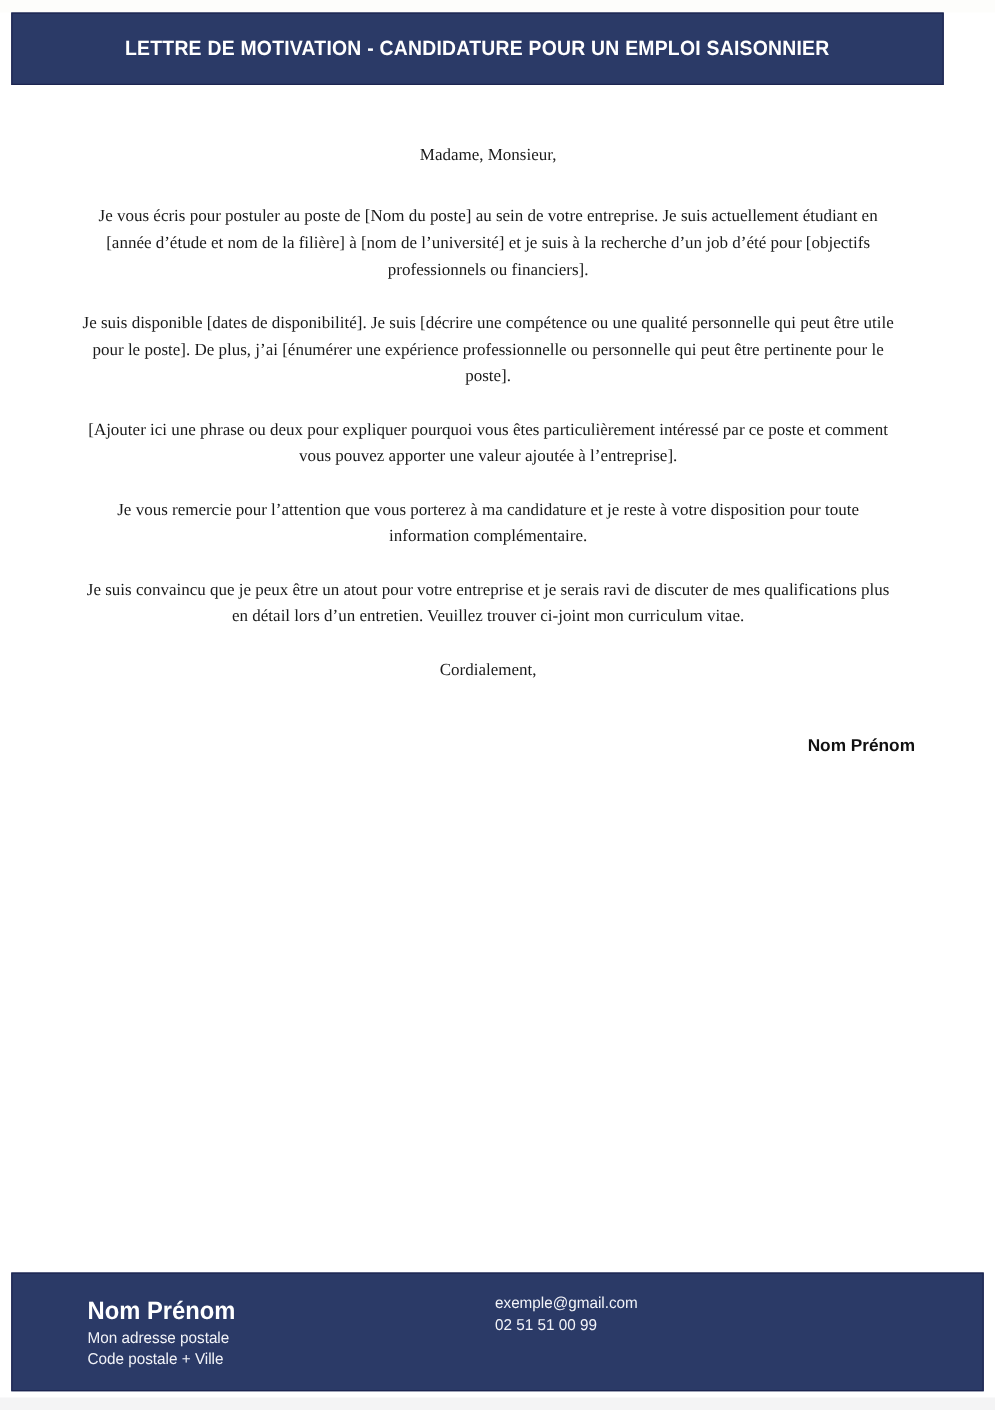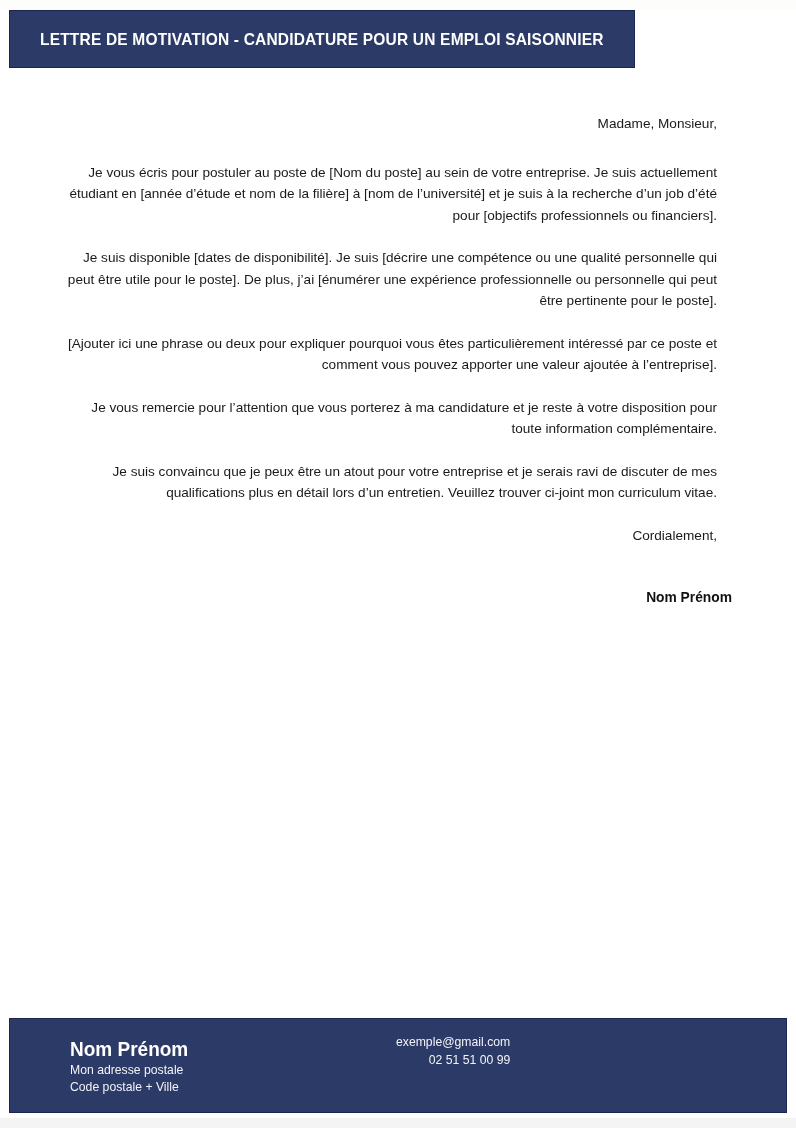--- a/index.html
+++ b/index.html
@@ -43,21 +43,21 @@
     width: 796px;
     height: 10px;
     background: #fdfdfb;
   }
 
   
   .header-band {
     position: absolute;
     left: 9px;
     top: 10px;
-    width: 626px;
+    width: 746px;
     height: 58px;
     background: #2b3a67;
     border: 1px solid #1c2550;
     box-sizing: border-box;
     display: flex;
     align-items: center;
     justify-content: center;
   }
   .header-title {
     color: #ffffff;
@@ -75,22 +75,22 @@
     position: absolute;
     left: 64px;
     top: 113px;
     width: 670px;
   }
   .para {
     color: #1a1a1a;
     font-size: 13.6px;
     line-height: 21.5px;
     margin: 0 17px 21px 0;
-    font-family: Liberation Sans, sans-serif;
-    text-align: right;
+    font-family: Liberation Serif, serif;
+    text-align: center;
   }
   .para.greeting {
     margin-bottom: 27px;
   }
   .para.closing {
     margin-bottom: 0;
   }
 
   .signature-row {
     position: absolute;
@@ -137,21 +137,20 @@
     font-family: "Liberation Sans", sans-serif;
     color: #f2f3f8;
     transform: scaleX(0.97);
     transform-origin: left center;
   }
   .footer-contact {
     position: absolute;
     left: 386px;
     top: 15px;
     color: #ffffff;
-    text-align: right;
   }
   .footer-contact-line {
     font-size: 12.6px;
     line-height: 17.5px;
     font-family: "Liberation Sans", sans-serif;
     color: #f2f3f8;
     transform: scaleX(0.97);
     transform-origin: left center;
   }
 </style>

